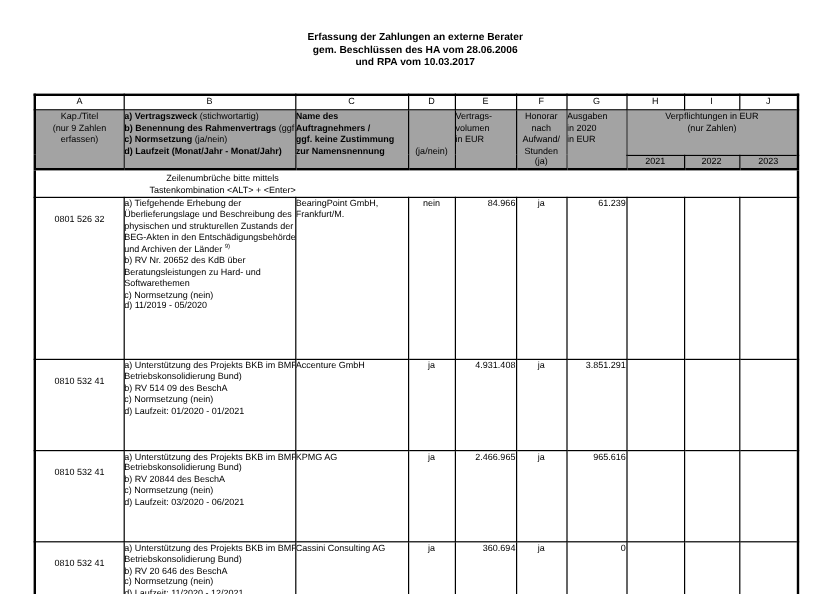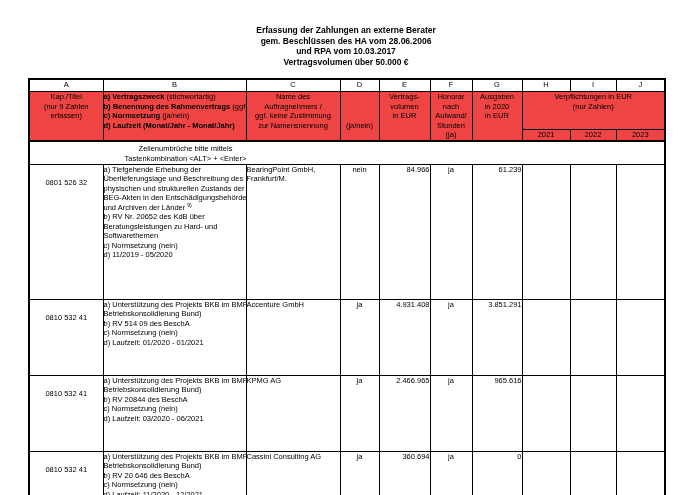--- a/index.html
+++ b/index.html
@@ -20,31 +20,31 @@
     border-collapse:collapse; table-layout:fixed;
     border:2px solid #000;
   }
   table.sheet td {
     border:1px solid #000; padding:0; vertical-align:top;
     font-size:7.5px; line-height:9.5px; overflow:hidden;
   }
 
   .letters-row td { height:11px; line-height:11px; text-align:center; font-size:8px; background:#fff; }
 
-  .hdr { background:#ef4444; }
+  .hdr { background:#a3a3a3; }
   .hdr-bottom { border-bottom:2px solid #000 !important; }
 
   .col-hdr-a   { text-align:center; white-space:pre-line; padding-top:2px; line-height:11px; height:40px; }
   .col-hdr-b   { padding:2px 2px 0 2px; line-height:13px; }
   .col-hdr-b .ln { white-space:nowrap; }
   .col-hdr-b .b  { font-weight:bold; }
-  .col-hdr-c   { text-align:center; font-weight:normal; white-space:pre-line; padding-top:2px; line-height:11px; }
+  .col-hdr-c   { text-align:left; font-weight:bold; white-space:pre-line; padding-top:2px; line-height:11px; }
   .col-hdr-d   { text-align:center; padding-top:2px; line-height:10.5px; }
   .col-hdr-d .b { font-weight:bold; white-space:pre-line;margin-left:42px; }
-  .col-hdr-e, .col-hdr-g { text-align:center; white-space:pre-line; padding-top:2px; line-height:11px;margin-left:41px; }
+  .col-hdr-e, .col-hdr-g { white-space:pre-line; padding-top:2px; line-height:11px;margin-left:41px; }
   .col-hdr-f   { text-align:center; white-space:pre-line; padding-top:1px; line-height:10.5px; }
   .col-hdr-hij { text-align:center; white-space:pre-line; padding-top:2px; line-height:11px; }
 
   .years-row td { height:10px; line-height:10px; text-align:center;margin-top:24px; }
 
   .note-row td { height:21px; border-bottom:2px solid #000; }
   .note-box { width:311px; text-align:center; white-space:pre-line; font-size:7.5px; line-height:10px; padding-top:2px; }
 
   .data-row td { height:49px; padding:1px 2px; }
   .data-row.tall td { height:108px; }
@@ -57,21 +57,20 @@
 </style>
 </head>
 <body>
 
 <div class="page">
 
   <div class="title-block">
     <div>Erfassung der Zahlungen an externe Berater</div>
     <div>gem. Beschlüssen des HA vom 28.06.2006</div>
     <div>und RPA vom 10.03.2017</div>
-    <div>Vertragsvolumen über 50.000 €</div>
   </div>
 
   <table class="sheet">
     <colgroup>
       <col style="width:74px">
         <col style="width:143px">
         <col style="width:94px">
       <col style="width:39px">
         <col style="width:51px">
         <col style="width:42px">

